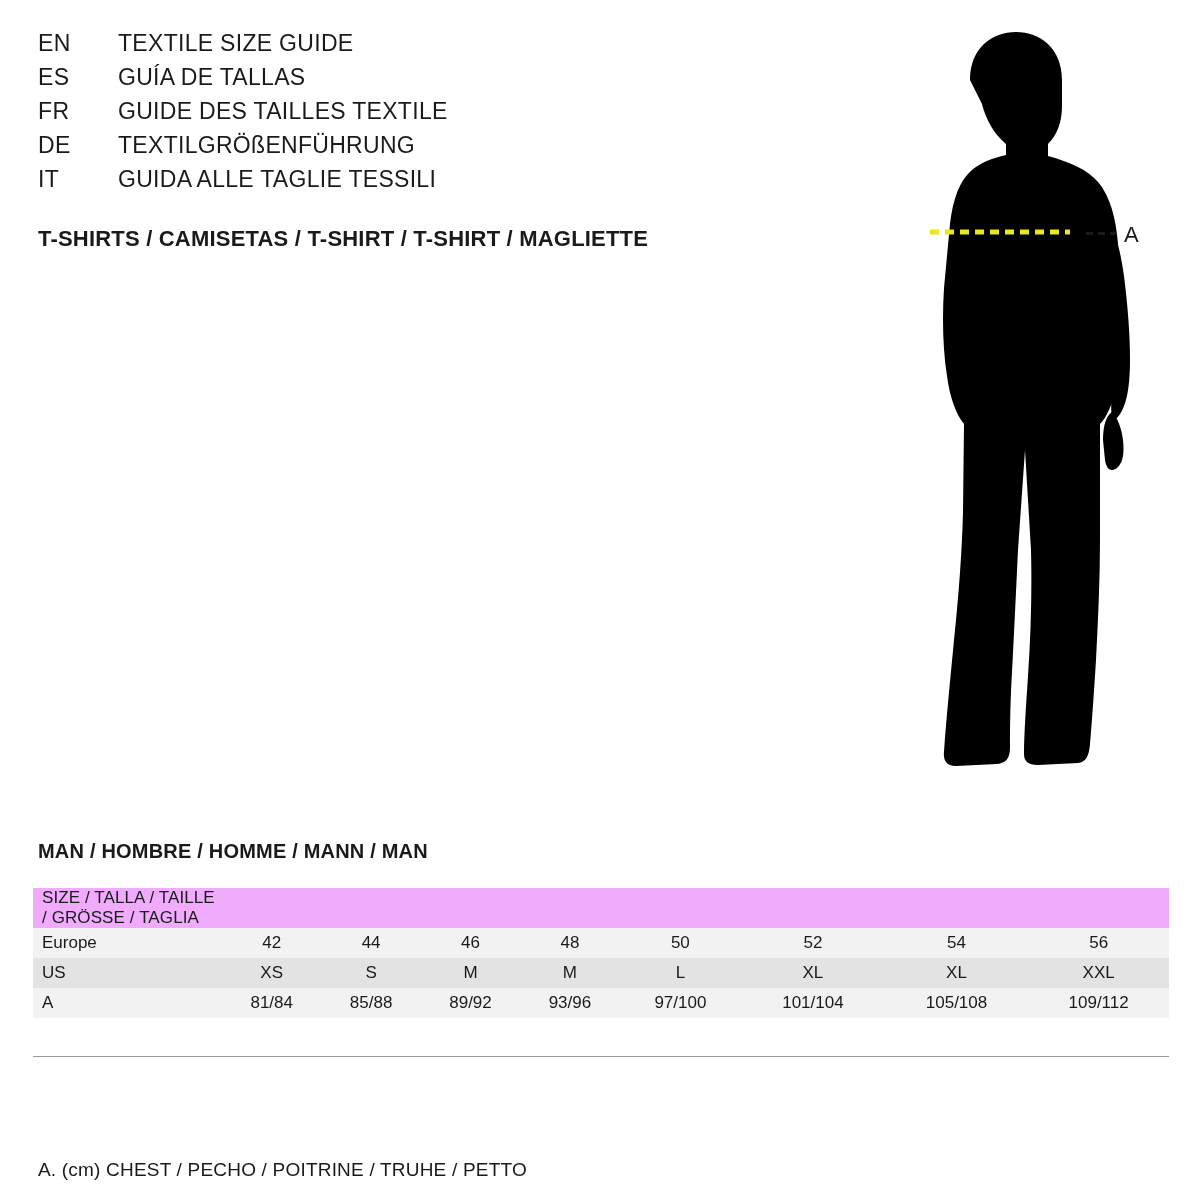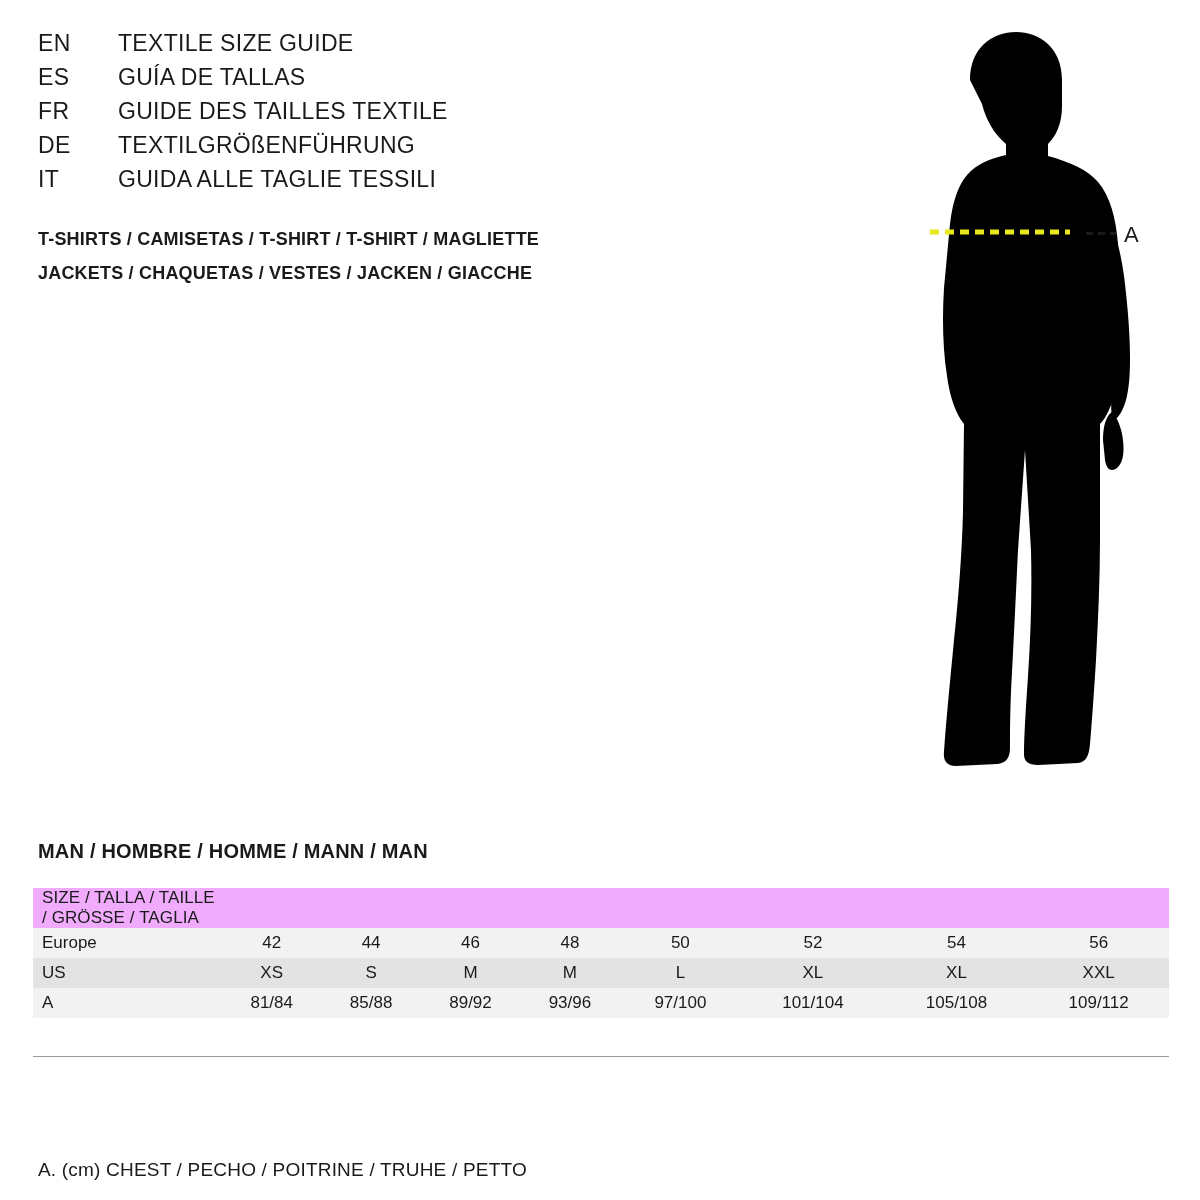--- a/index.html
+++ b/index.html
@@ -46,21 +46,21 @@
     white-space: nowrap;
   }
 
   .category-block {
     position: absolute;
     left: 38px;
     top: 222px;
     width: 760px;
   }
   .category-line {
-    font-size: 18px;
+    font-size: 22px;
     font-weight: bold;
     letter-spacing: 0.2px;
     line-height: 34px;
     white-space: nowrap;
     color: #1a1a1a;
   }
 
   
   .figure-wrap {
     position: absolute;
@@ -173,21 +173,20 @@
       <span class="lang-text">TEXTILGRÖßENFÜHRUNG</span>
     </div>
     <div class="lang-row">
       <span class="lang-code">IT</span>
       <span class="lang-text">GUIDA ALLE TAGLIE TESSILI</span>
     </div>
   </div>
 
   <div class="category-block">
     <div class="category-line">T-SHIRTS / CAMISETAS / T-SHIRT / T-SHIRT / MAGLIETTE</div>
-    <div class="category-line">JACKETS / CHAQUETAS / VESTES / JACKEN / GIACCHE</div>
   </div>
 
   <div class="figure-wrap">
     <svg width="360" height="780" viewBox="0 0 360 780" xmlns="http://www.w3.org/2000/svg" aria-hidden="true">
       <g>
         <path fill="#000000" d="
           M 150 60
           C 150 28, 172 12, 196 12
           C 220 12, 242 28, 242 60
           L 242 86

